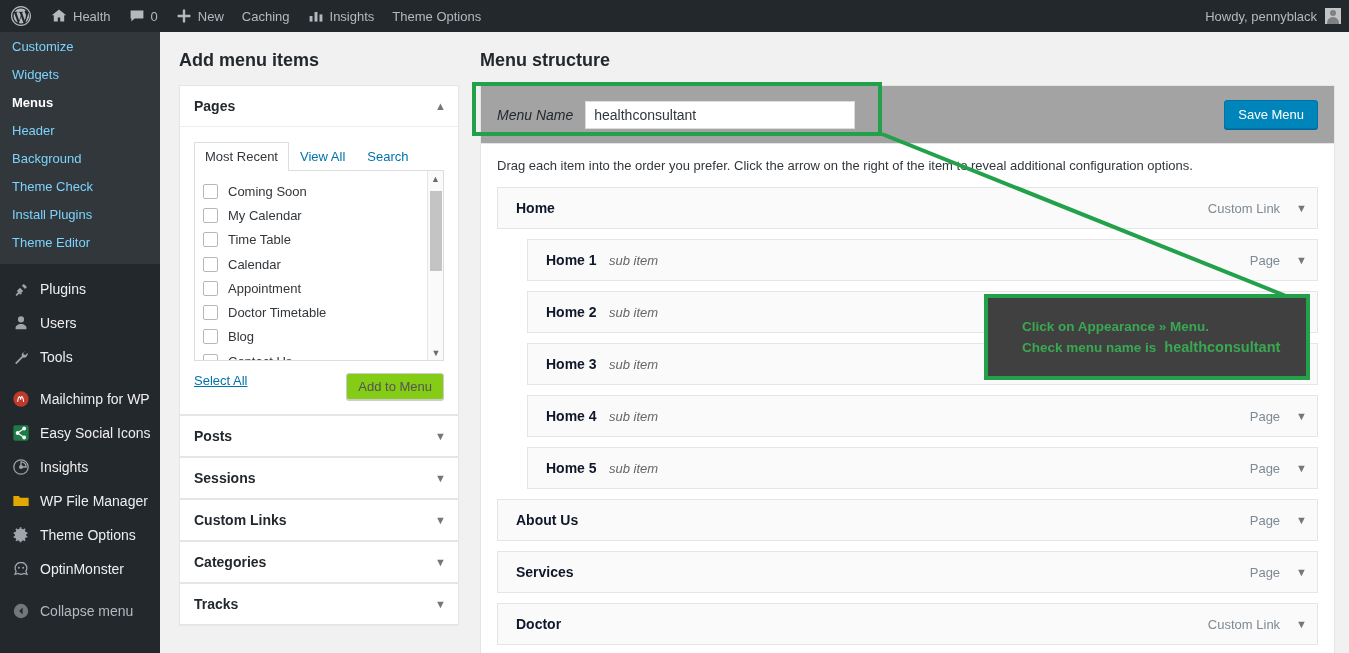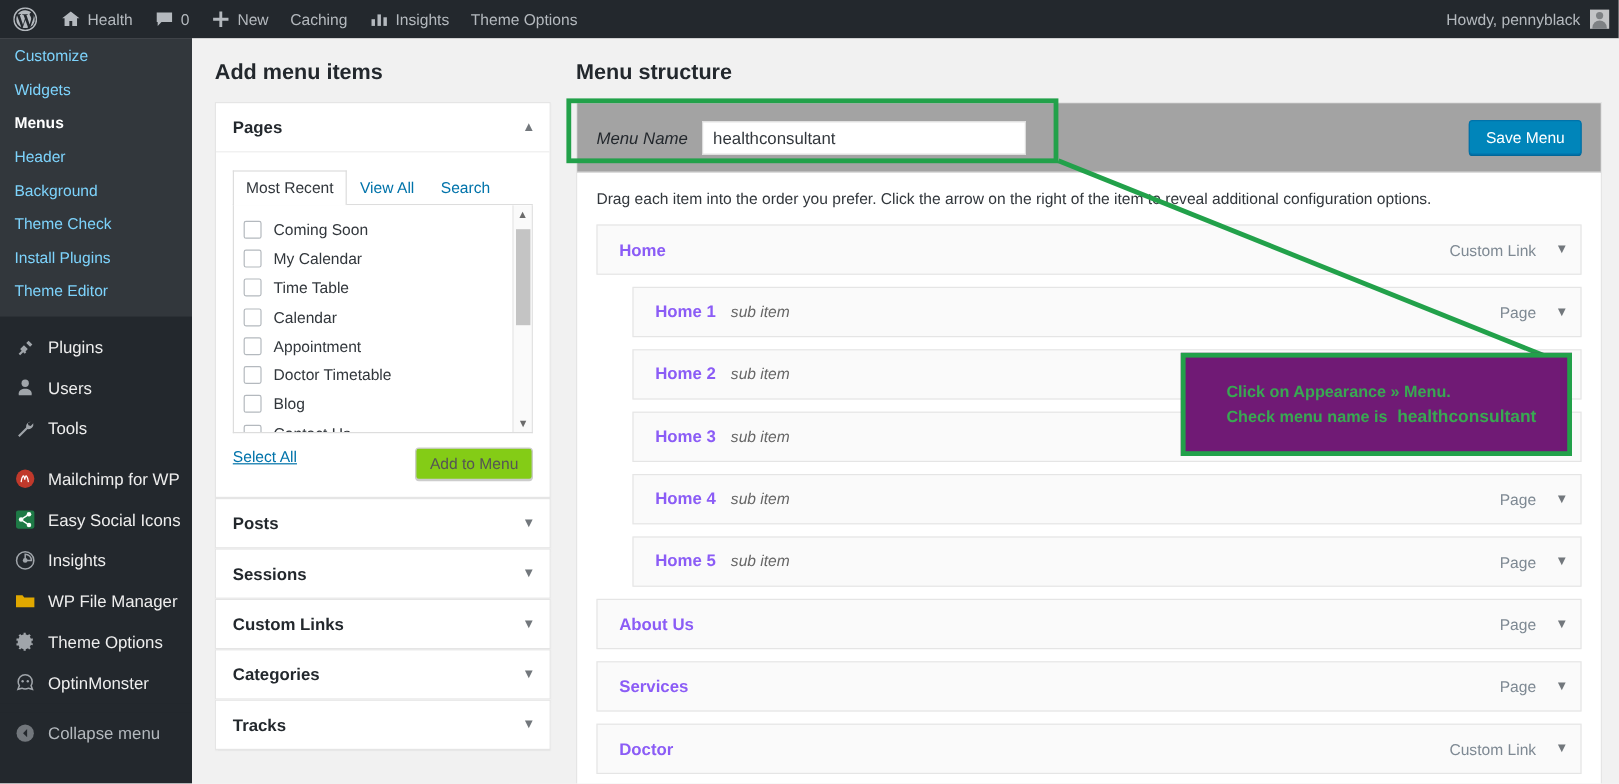--- a/index.html
+++ b/index.html
@@ -135,33 +135,33 @@
   }
   .ms-body { padding: 14px 16px 16px; }
   .ms-hint { font-size: 13px; color: #32373c; padding-bottom: 14px; }
 
   .mi-row {
     background: #fafafa; border: 1px solid #e5e5e5;
     display: flex; align-items: center; justify-content: space-between;
     height: 42px; padding: 0 10px 0 18px; margin-bottom: 10px;
   }
   .mi-row.sub { margin-left: 30px; gap: 31px; }
-  .mi-title { font-size: 14px; font-weight: bold; color: #8b5cf6; }
+  .mi-title { font-size: 14px; font-weight: bold; color: #0f172a; }
   .mi-sub { font-style: italic; font-weight: normal; color: #666; font-size: 13px; margin-left: 8px; }
   .mi-right { display: flex; align-items: center; color: #7e8993; font-size: 13px; }
   .mi-right .mi-caret { margin-left: 16px; font-size: 11px; color: #72777c; }
 
   
   .anno-rect {
     position: absolute; border: 4px solid #22a14a; pointer-events: none;
   }
   #hl-name { left: 472px; top: 82px; width: 410px; height: 54px; }
   #anno-box {
     left: 984px; top: 294px; width: 326px; height: 86px;
-    background: #701a75; display: flex; flex-direction: column;
+    background: #404040; display: flex; flex-direction: column;
     justify-content: center; padding-left: 34px;
   }
   .anno-line { color: #39a852; font-size: 13.5px; font-weight: bold; line-height: 21px; white-space: nowrap; }
   .anno-strong { font-size: 14.5px; font-weight: bold; margin-left: 8px; }
   #anno-svg { position: absolute; left: 0; top: 0; width: 1349px; height: 653px; pointer-events: none; }
 </style>
 </head>
 <body>
 
 <div id="root">

